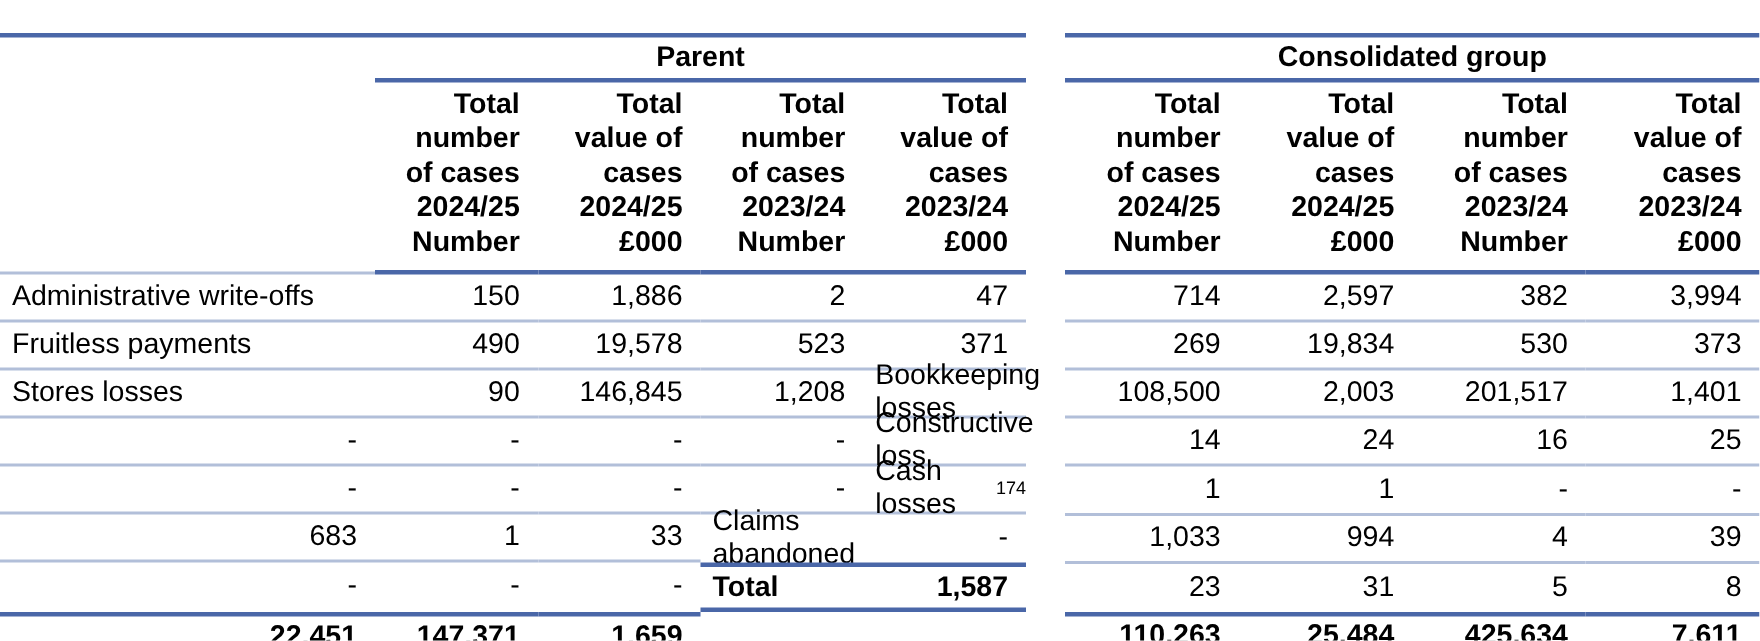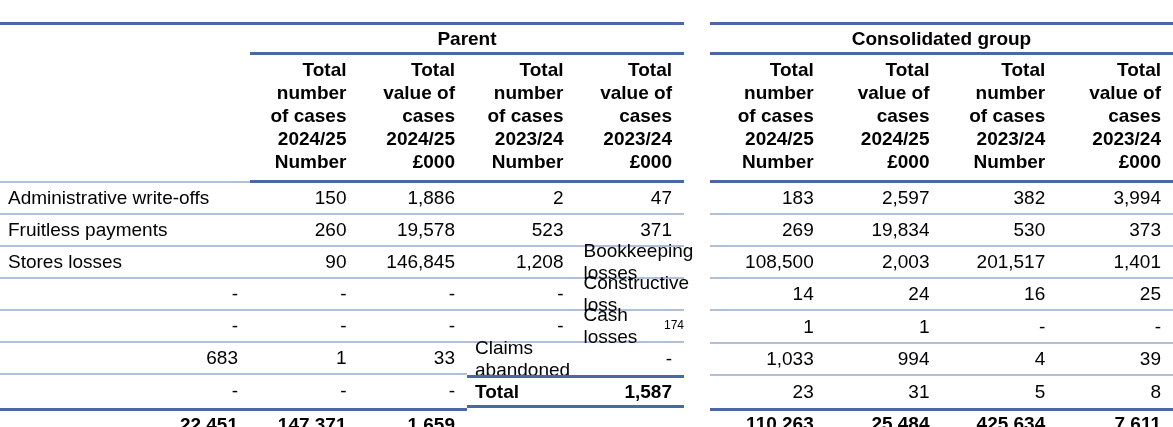--- a/index.html
+++ b/index.html
@@ -115,21 +115,21 @@
 2023/24
 £000</div>
 
     <div class="cell lbl">Administrative write-offs</div>
     <div class="cell num">150</div>
     <div class="cell num">1,886</div>
     <div class="cell num">2</div>
     <div class="cell num">47</div>
 
     <div class="cell lbl">Fruitless payments</div>
-    <div class="cell num">260</div>
+    <div class="cell num">490</div>
     <div class="cell num">19,578</div>
     <div class="cell num">523</div>
     <div class="cell num">371</div>
 
     <div class="cell lbl">Stores losses</div>
     <div class="cell num">90</div>
     <div class="cell num">146,845</div>
     <div class="cell num">1,208</div>
 
     <div class="cell lbl">Bookkeeping losses</div>
@@ -182,21 +182,21 @@
 number
 of cases
 2023/24
 Number</div>
     <div class="colhead">Total
 value of
 cases
 2023/24
 £000</div>
 
-    <div class="cell num">183</div>
+    <div class="cell num">714</div>
     <div class="cell num">2,597</div>
     <div class="cell num">382</div>
     <div class="cell num">3,994</div>
 
     <div class="cell num">269</div>
     <div class="cell num">19,834</div>
     <div class="cell num">530</div>
     <div class="cell num">373</div>
 
     <div class="cell num">108,500</div>

